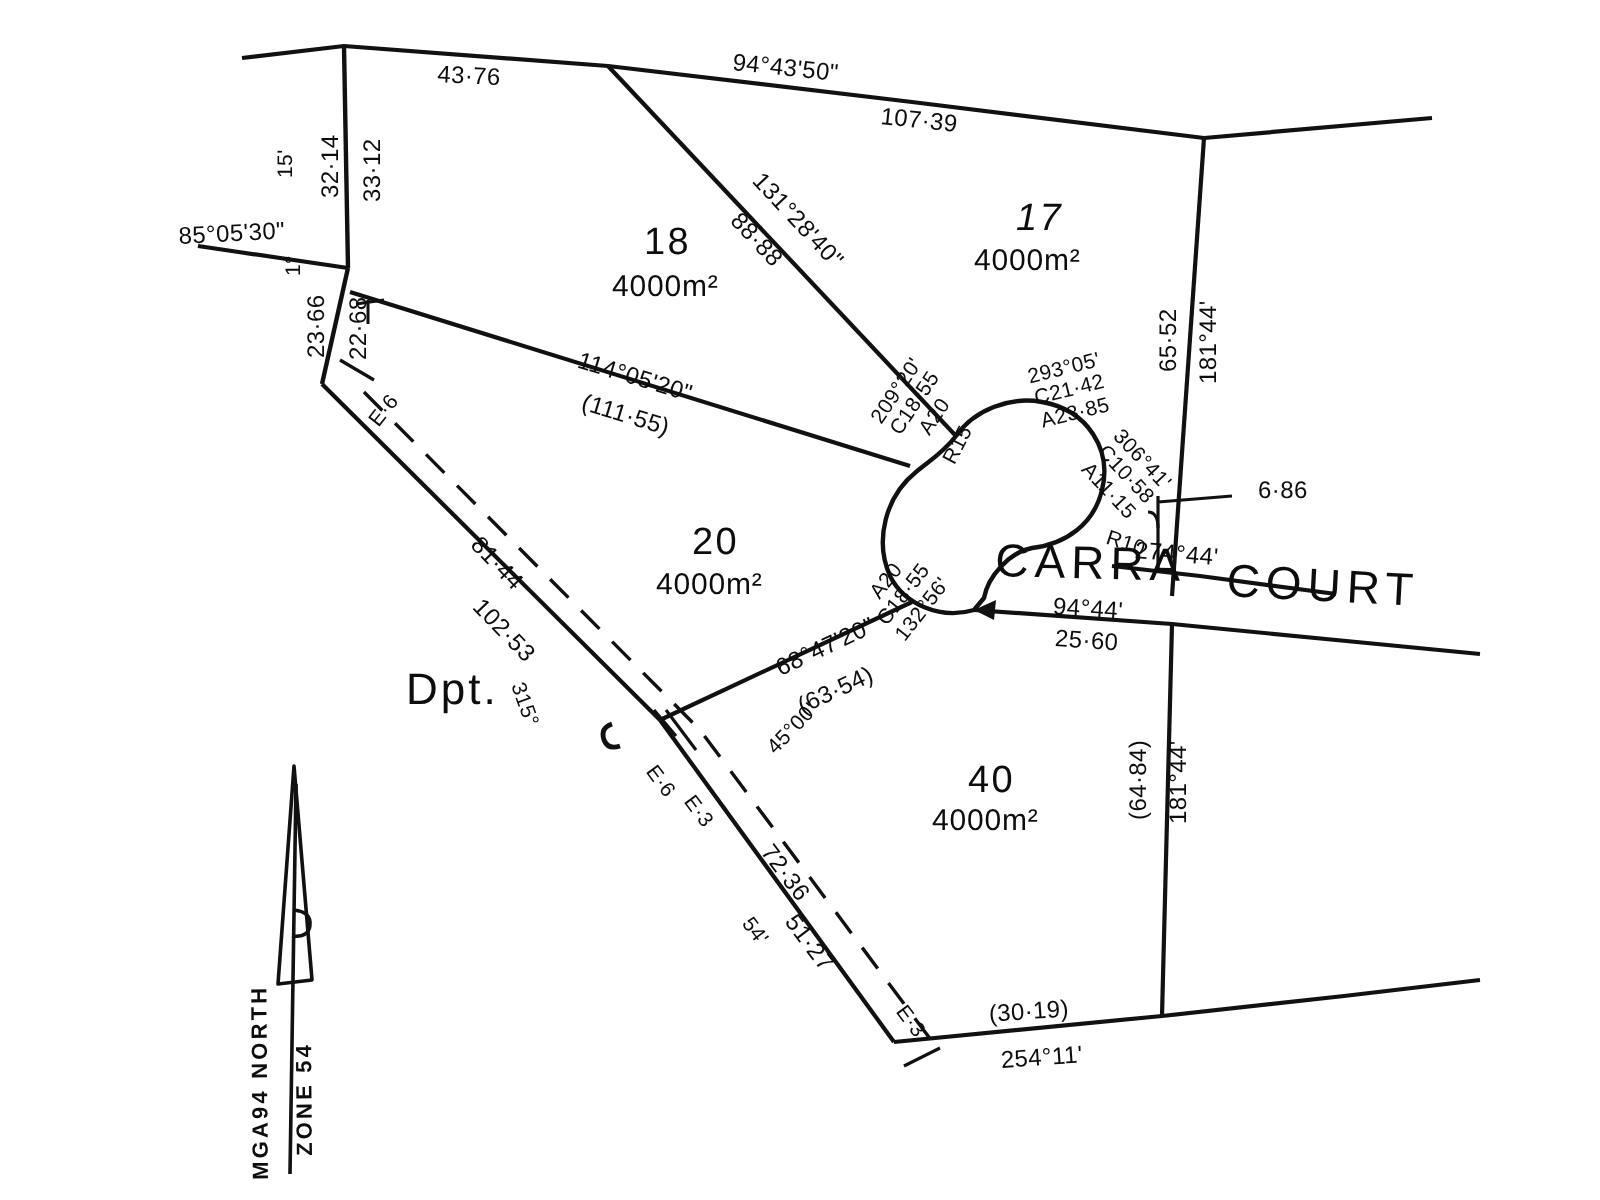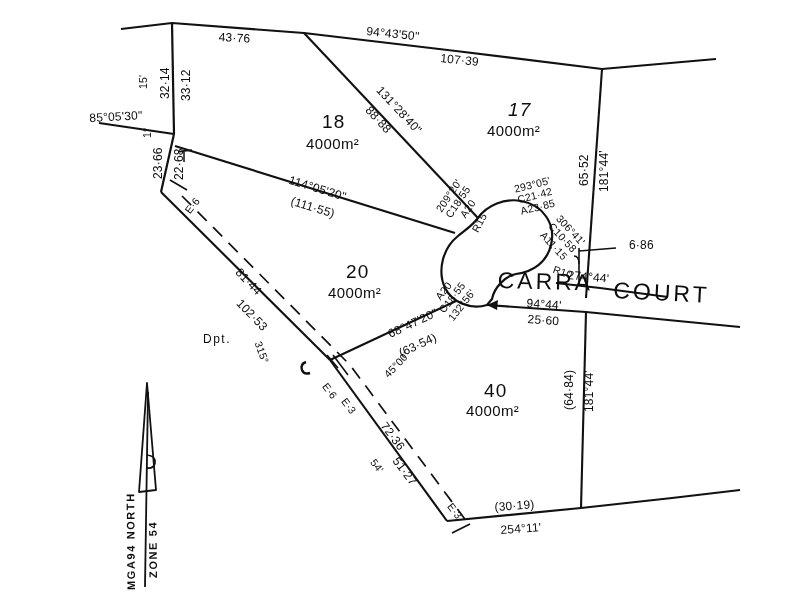--- a/index.html
+++ b/index.html
@@ -19,21 +19,21 @@
     line-height:1.08;
     letter-spacing:0.2px;
     transform-origin:0 0;
     user-select:none;
   }
   .lot-no{font-size:19px;letter-spacing:1.2px;}
   .lot-area{font-size:15px;letter-spacing:0.4px;}
   .dim{font-size:12px;}
   .dim-sm{font-size:10.5px;}
   .street{font-size:23px;letter-spacing:3px;}
-  .dpt{font-size:12px;letter-spacing:1.5px;}
+  .dpt{font-size:22px;letter-spacing:1.5px;}
   .north-txt{font-size:11px;letter-spacing:1.6px;font-weight:bold;}
   .stack{display:block;}
   .stack span{display:block;text-align:center;}
 </style>
 </head>
 <body>
 
 <div id="plan">
 
   <svg width="800" height="600" viewBox="0 0 800 600">

